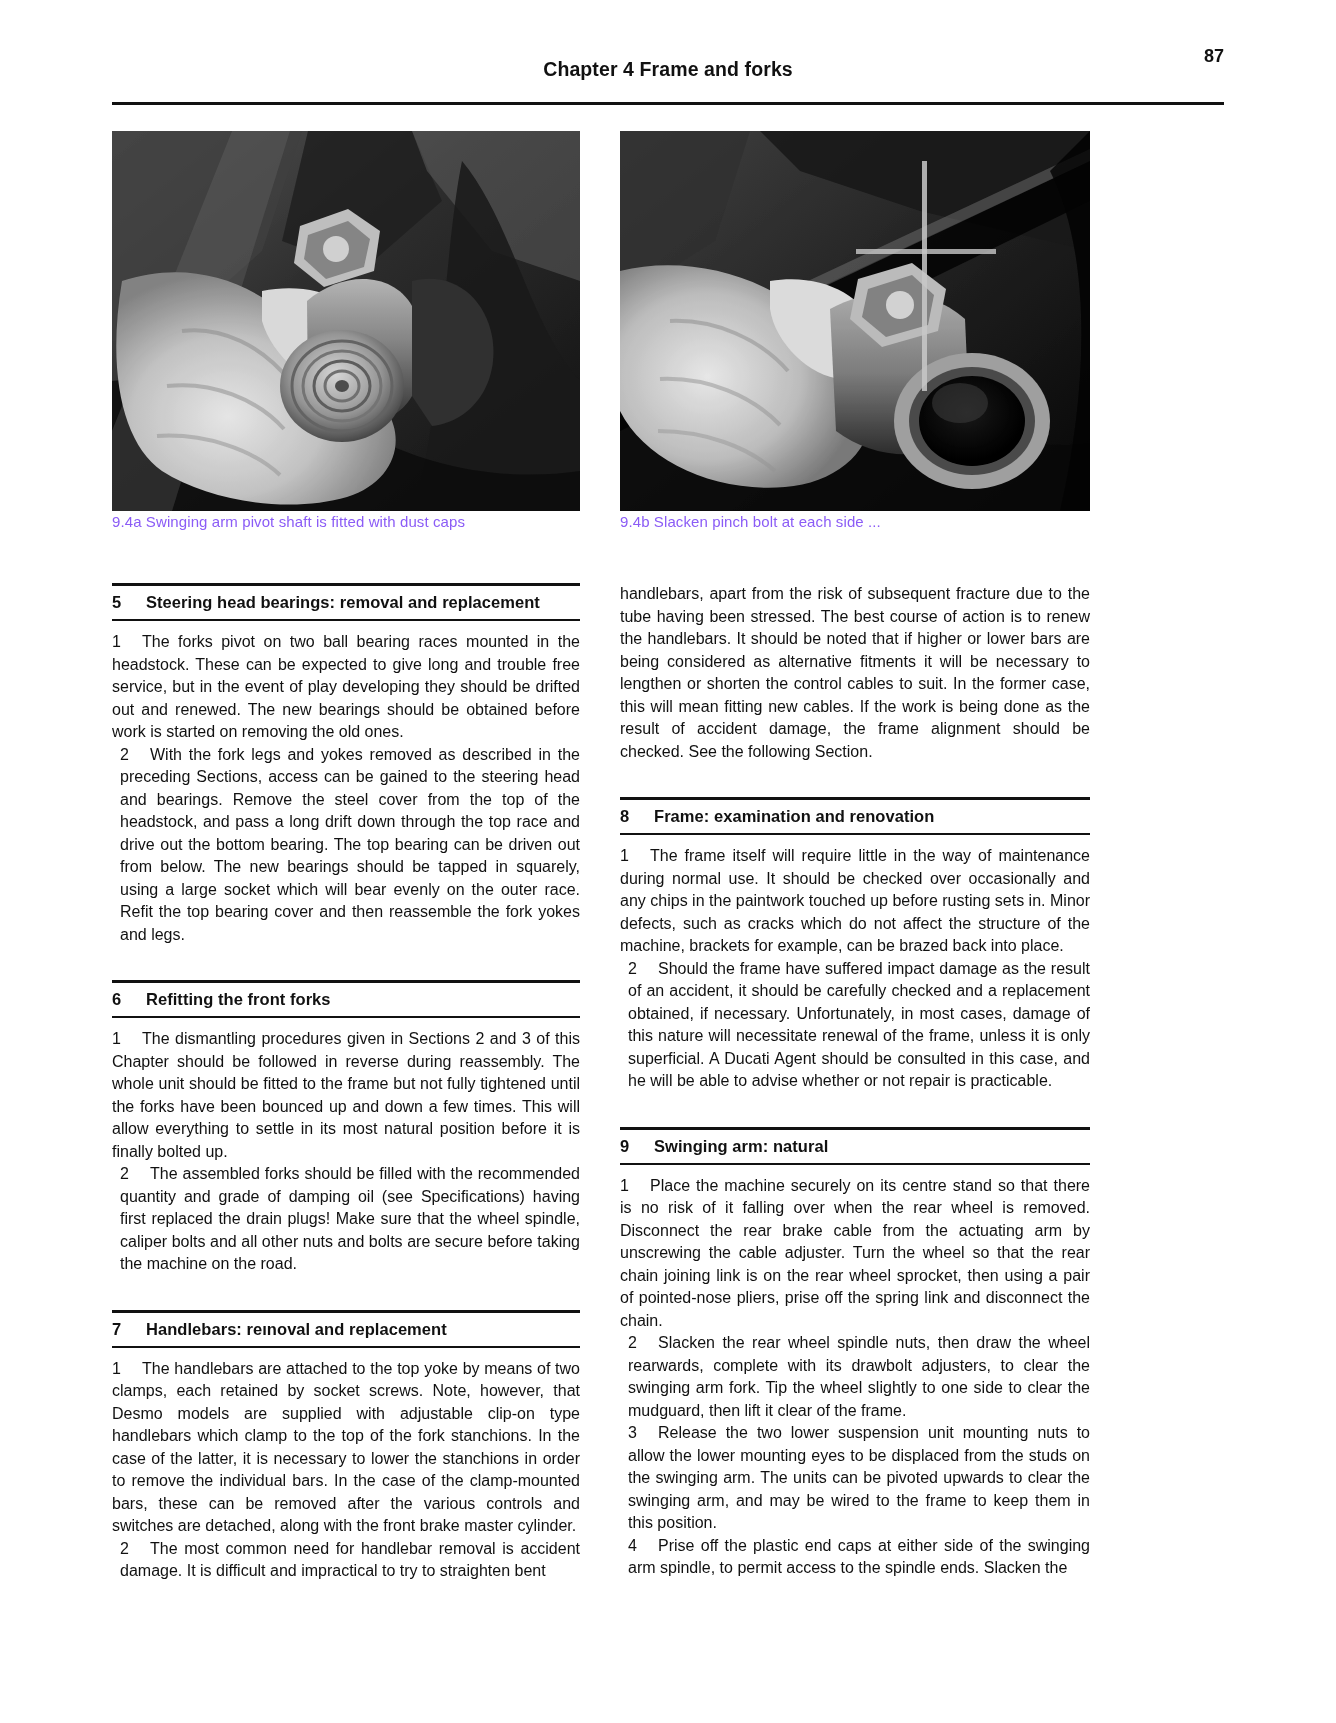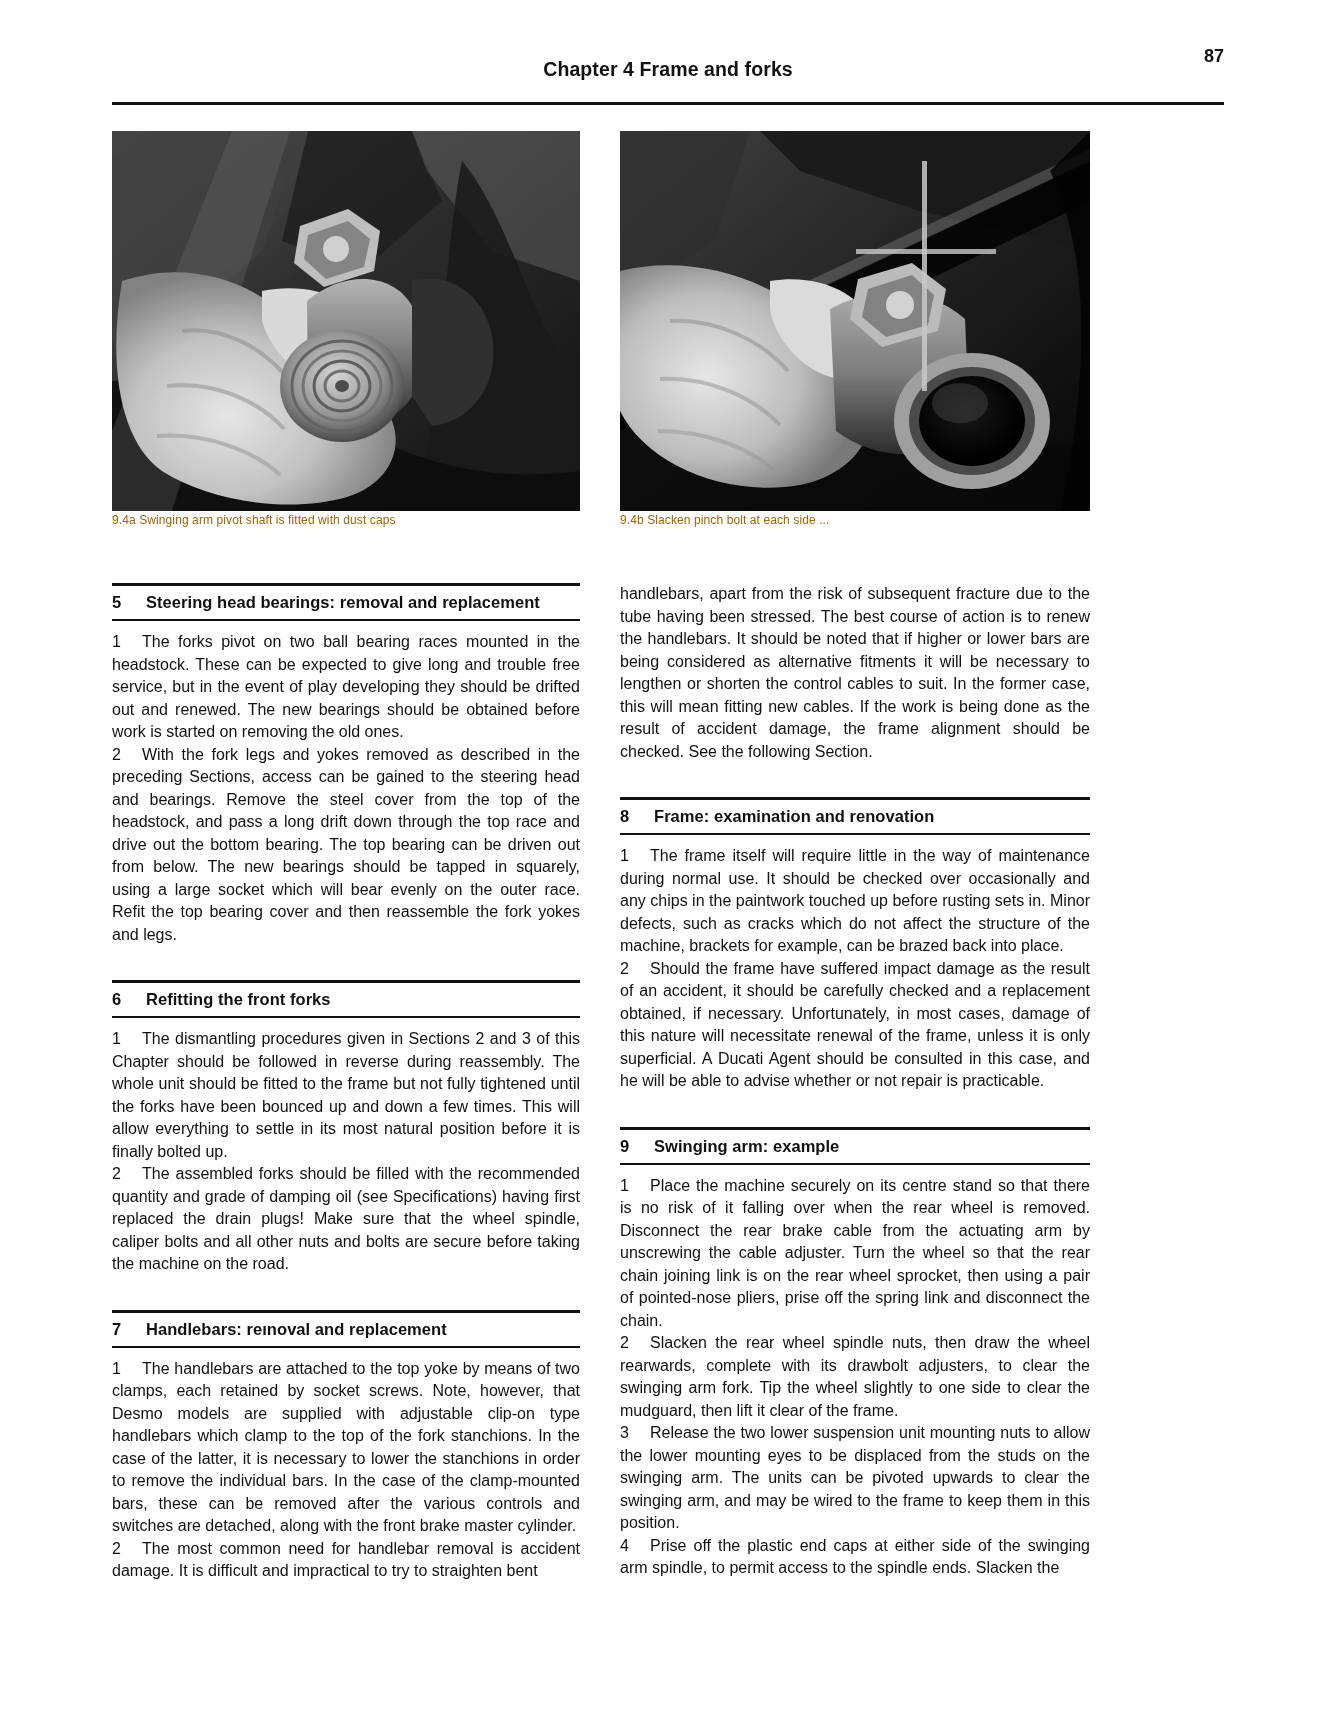--- a/index.html
+++ b/index.html
@@ -61,22 +61,22 @@
   .figure {
     position: absolute;
     overflow: hidden;
     background: #2a2a2a;
   }
   .fig-a { left: 112px; top: 131px; width: 468px; height: 380px; }
   .fig-b { left: 620px; top: 131px; width: 470px; height: 380px; }
 
   .fig-caption {
     position: absolute;
-    font-size: 12px;
-    color: #a16207;
+    font-size: 15px;
+    color: #8b5cf6;
     white-space: nowrap;
     letter-spacing: 0.1px;
   }
   .cap-a { left: 112px; top: 513px; }
   .cap-b { left: 620px; top: 513px; }
 
   
   .photo {
     position: absolute;
     left: 0; top: 0;
@@ -117,21 +117,21 @@
   .body-text {
     font-size: 16px;
     line-height: 22.5px;
     text-align: justify;
     text-justify: inter-word;
     color: #111;
     margin: 0;
     padding-top: 10px;
     hyphens: none;
   }
-  .body-text.tight { padding-top: 9px; }
+  .body-text.tight { padding-top: 9px; margin-left: 8px; }
   .pnum {
     font-weight: normal;
     display: inline-block;
     min-width: 30px;
   }
   .gap-lg { height: 34px; }
 </style>
 </head>
 <body>
 
@@ -318,21 +318,21 @@
       <p class="body-text"><span class="pnum">1</span><span>The frame itself will require little in the way of maintenance during normal use. It should be checked over occasionally and any chips in the paintwork touched up before rusting sets in. Minor defects, such as cracks which do not affect the structure of the machine, brackets for example, can be brazed back into place.</span></p>
       <p class="body-text tight" style="padding-top:0"><span class="pnum">2</span><span>Should the frame have suffered impact damage as the result of an accident, it should be carefully checked and a replacement obtained, if necessary. Unfortunately, in most cases, damage of this nature will necessitate renewal of the frame, unless it is only superficial. A Ducati Agent should be consulted in this case, and he will be able to advise whether or not repair is practicable.</span></p>
     </div>
 
     <div class="gap-lg"></div>
 
     <div class="section">
       <div class="rule-thick"></div>
       <div class="sec-head">
         <span class="sec-num">9</span>
-        <span class="sec-title">Swinging arm: example</span>
+        <span class="sec-title">Swinging arm: natural</span>
       </div>
       <div class="rule-thin"></div>
       <p class="body-text"><span class="pnum">1</span><span>Place the machine securely on its centre stand so that there is no risk of it falling over when the rear wheel is removed. Disconnect the rear brake cable from the actuating arm by unscrewing the cable adjuster. Turn the wheel so that the rear chain joining link is on the rear wheel sprocket, then using a pair of pointed-nose pliers, prise off the spring link and disconnect the chain.</span></p>
       <p class="body-text tight" style="padding-top:0"><span class="pnum">2</span><span>Slacken the rear wheel spindle nuts, then draw the wheel rearwards, complete with its drawbolt adjusters, to clear the swinging arm fork. Tip the wheel slightly to one side to clear the mudguard, then lift it clear of the frame.</span></p>
       <p class="body-text tight" style="padding-top:0"><span class="pnum">3</span><span>Release the two lower suspension unit mounting nuts to allow the lower mounting eyes to be displaced from the studs on the swinging arm. The units can be pivoted upwards to clear the swinging arm, and may be wired to the frame to keep them in this position.</span></p>
       <p class="body-text tight" style="padding-top:0"><span class="pnum">4</span><span>Prise off the plastic end caps at either side of the swinging arm spindle, to permit access to the spindle ends. Slacken the</span></p>
     </div>
 
   </div>
 

